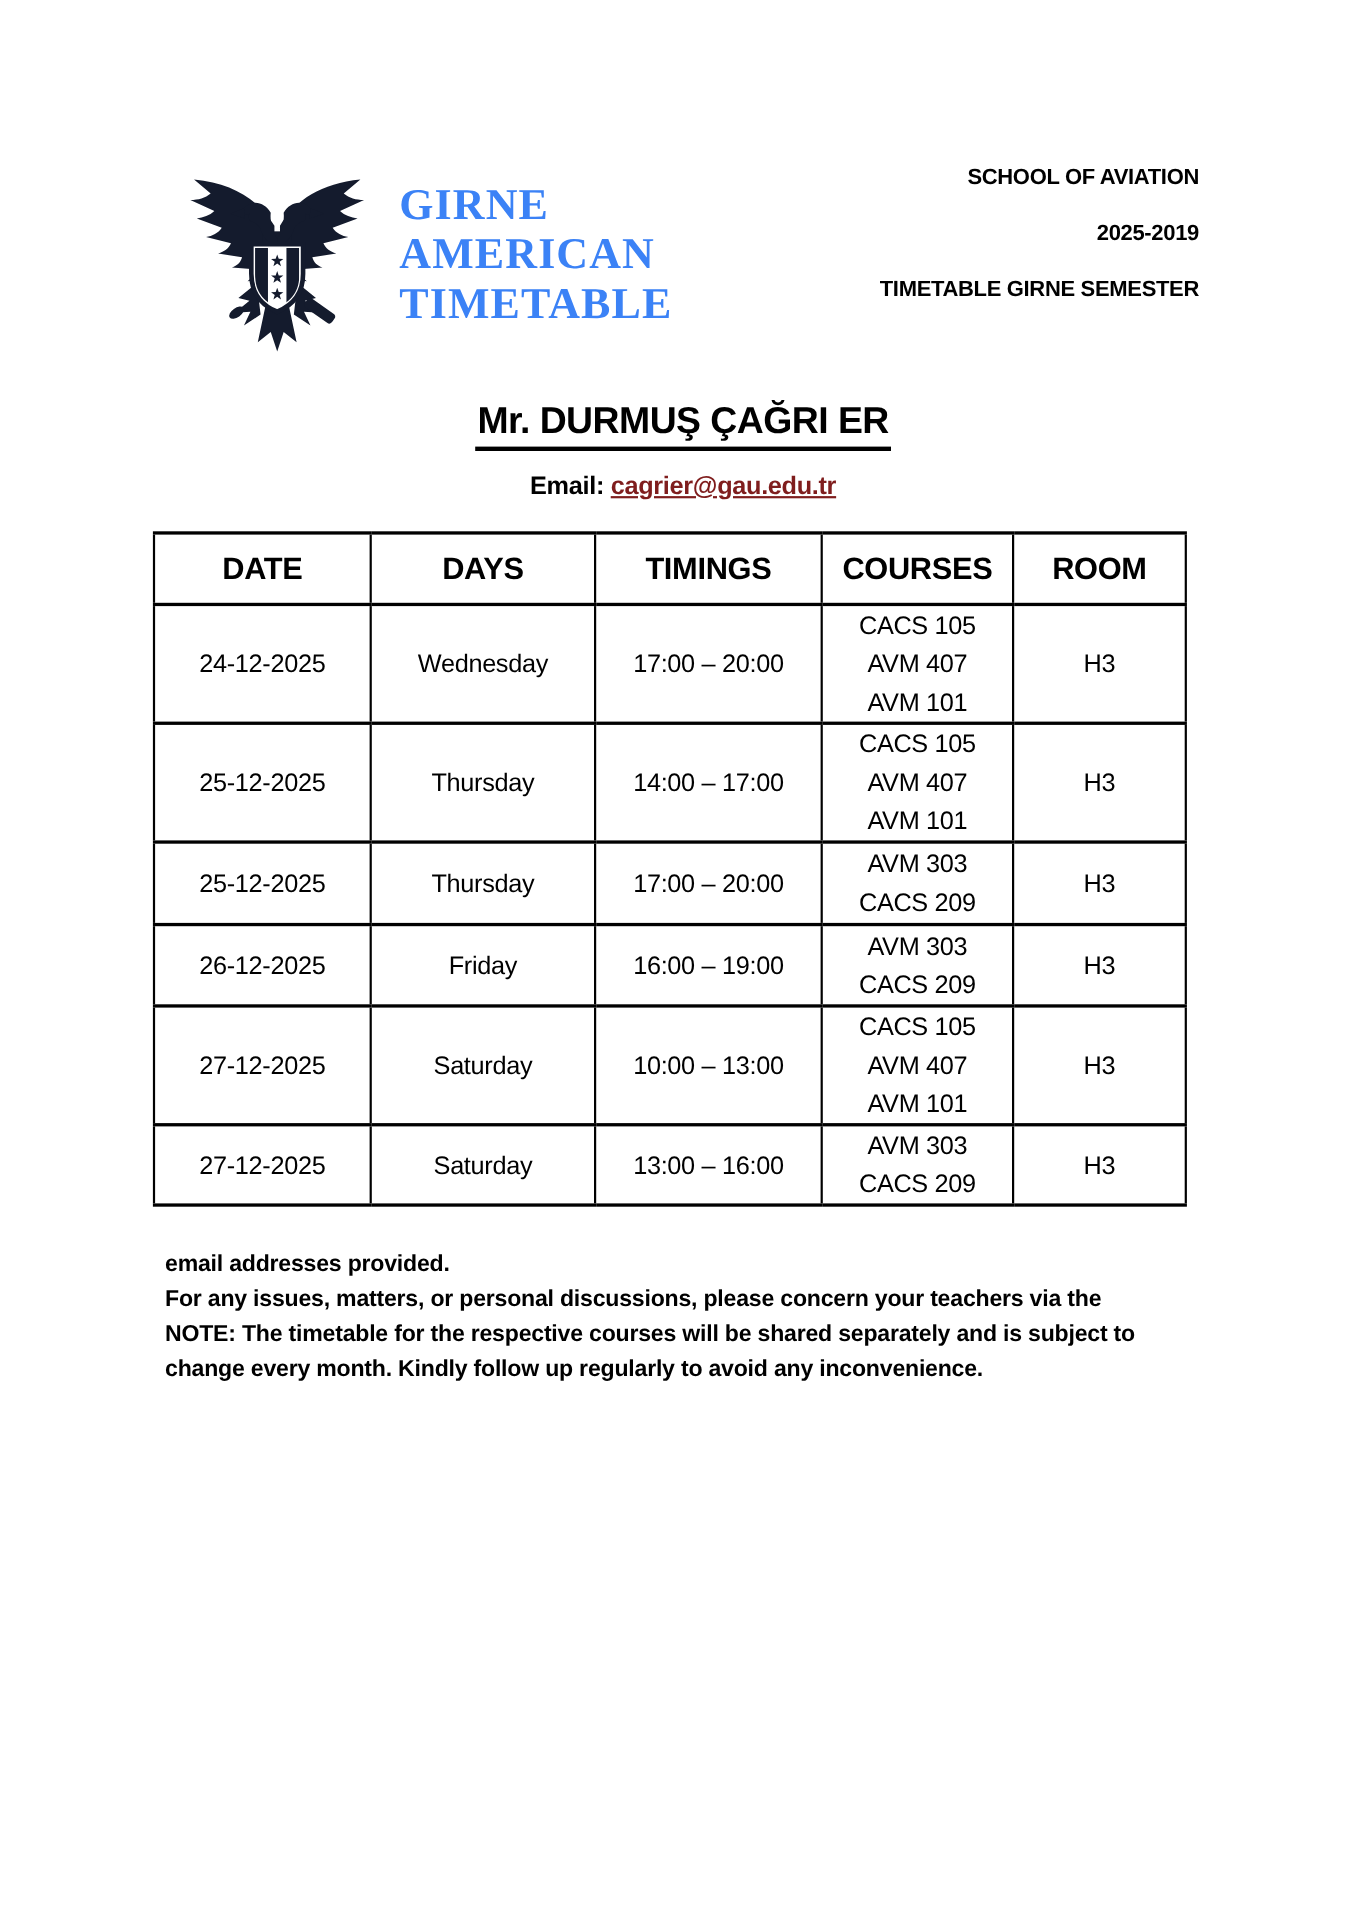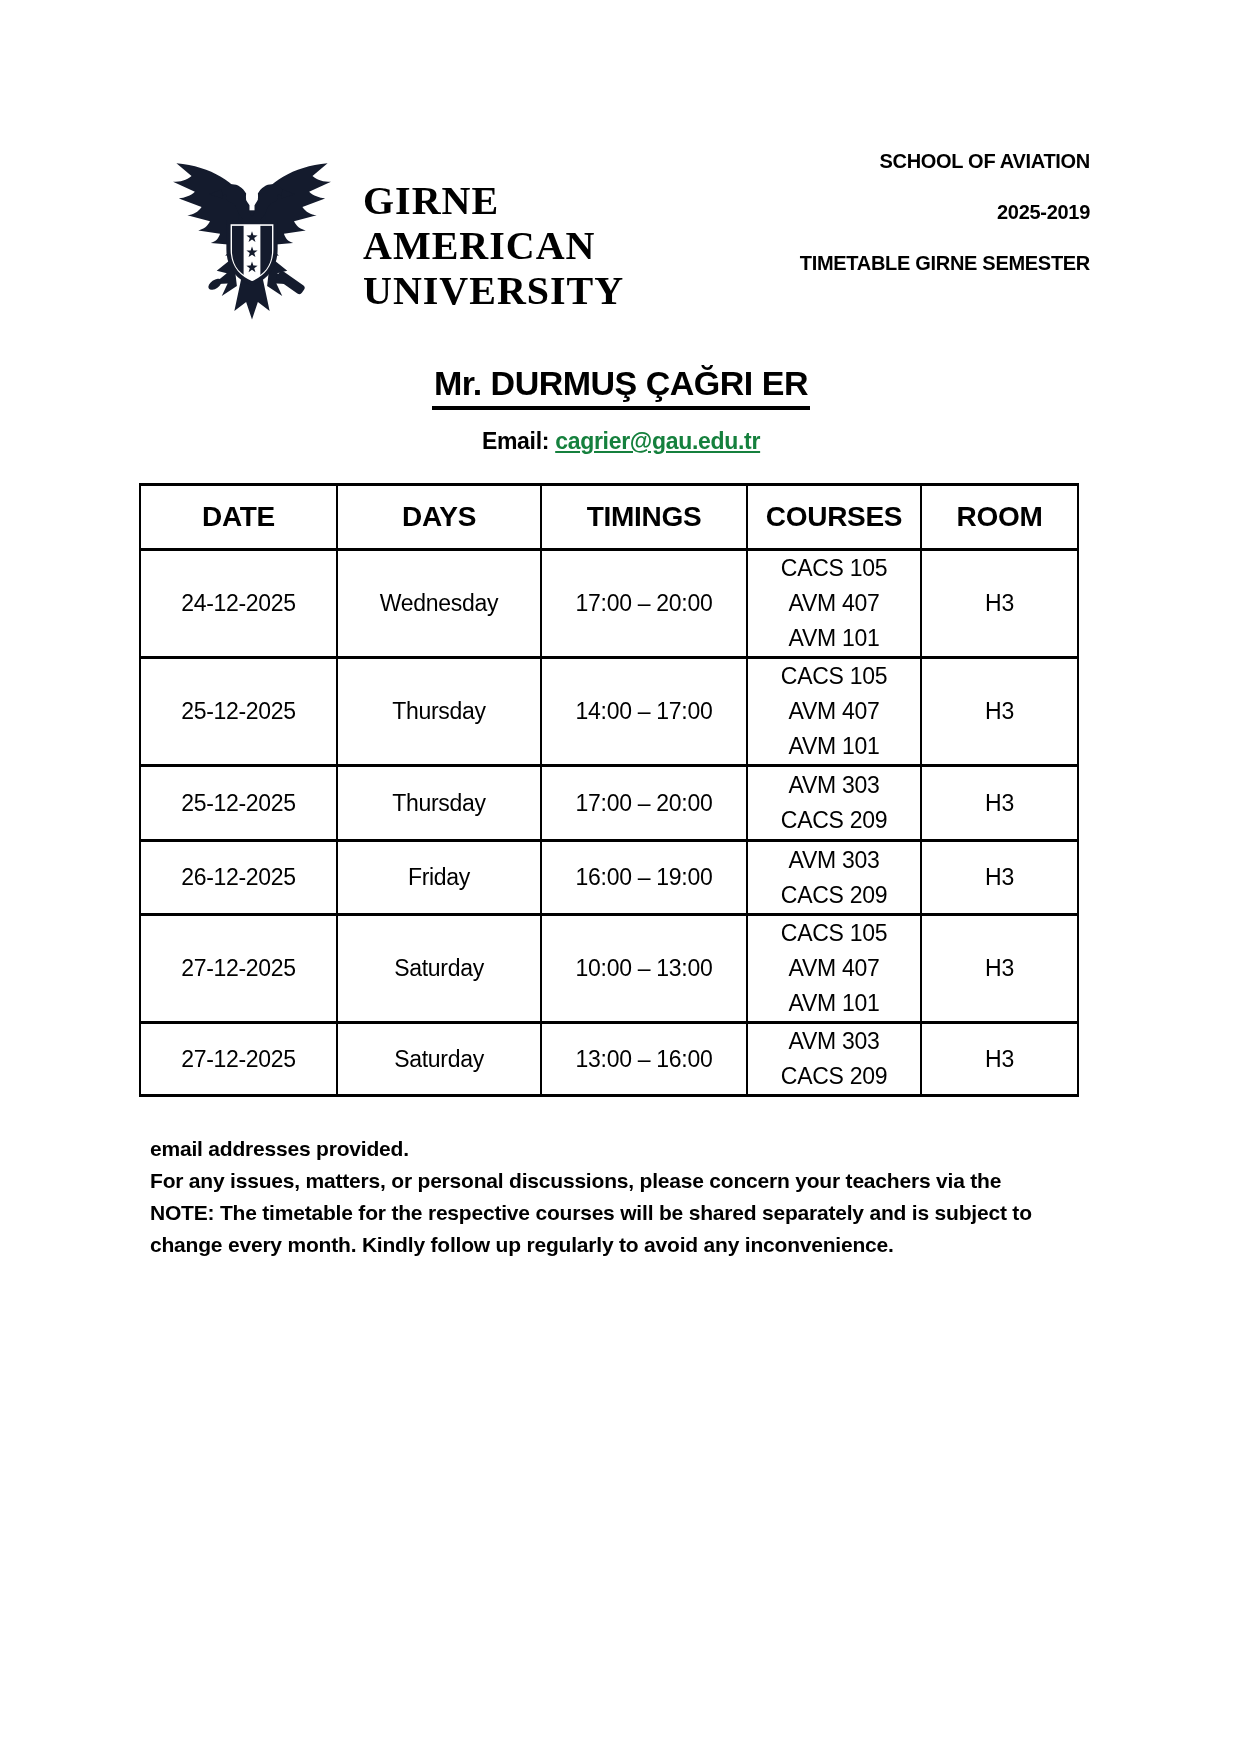--- a/index.html
+++ b/index.html
@@ -1,36 +1,36 @@
 <!DOCTYPE html>
 <html><head>
 <meta charset="utf-8">
 <style>
   html,body{margin:0;padding:0;background:#fff;}
   .page{position:relative;width:1242px;height:1755px;background:#fff;overflow:hidden;
         font-family:"Liberation Sans",sans-serif;color:#000;}
 
   
   .logo-eagle{position:absolute;left:168px;top:144px;width:168px;height:178px;}
-  .wordmark{position:absolute;left:363px;top:178px;
+  .wordmark{position:absolute;left:363px;top:163px;
             font-family:"Liberation Serif",serif;font-weight:700;
-            font-size:40px;line-height:45px;color:#000000;letter-spacing:1px;}
+            font-size:40px;line-height:45px;color:#3b82f6;letter-spacing:1px;}
 
   
   .hdr-right{position:absolute;right:152px;top:150px;text-align:right;
              font-weight:700;font-size:20px;line-height:23px;letter-spacing:-0.3px;}
   .hdr-right div{margin-bottom:28px;}
 
   
   .title-wrap{position:absolute;left:0;top:364px;width:100%;text-align:center;}
   .title{display:inline-block;font-size:34px;font-weight:700;letter-spacing:-0.5px;
          border-bottom:4px solid #000;padding:0 2px 3px 2px;}
   .email-wrap{position:absolute;left:0;top:428px;width:100%;text-align:center;
               font-size:23px;font-weight:700;letter-spacing:-0.3px;}
-  .email-link{color:#15803d;text-decoration:underline;}
+  .email-link{color:#7f1d1d;text-decoration:underline;}
 
   
   table.tt{position:absolute;left:139px;top:483px;width:938px;border-collapse:collapse;
            table-layout:fixed;text-align:center;}
   .tt th,.tt td{border:2px solid #000;border-top-width:3px;border-bottom-width:3px;
                 padding:0;letter-spacing:-0.3px;}
   .tt th{height:62px;font-size:28px;font-weight:700;}
   .tt td{font-size:23px;font-weight:400;}
   .course-line{line-height:35px;}
 
@@ -77,21 +77,21 @@
     <g fill="#141B2D">
       <use href="#star" transform="translate(100,110)"></use>
       <use href="#star" transform="translate(100,128)"></use>
       <use href="#star" transform="translate(100,146)"></use>
     </g>
   </svg>
 
   <div class="wordmark">
     <div>GIRNE</div>
     <div>AMERICAN</div>
-    <div>UNIVERSITY</div>
+    <div>TIMETABLE</div>
   </div>
 
   <div class="hdr-right">
     <div>SCHOOL OF AVIATION</div>
     <div>2025-2019</div>
     <div>TIMETABLE GIRNE SEMESTER</div>
   </div>
 
   <div class="title-wrap">
     <span class="title">Mr. DURMUŞ ÇAĞRI ER</span>

